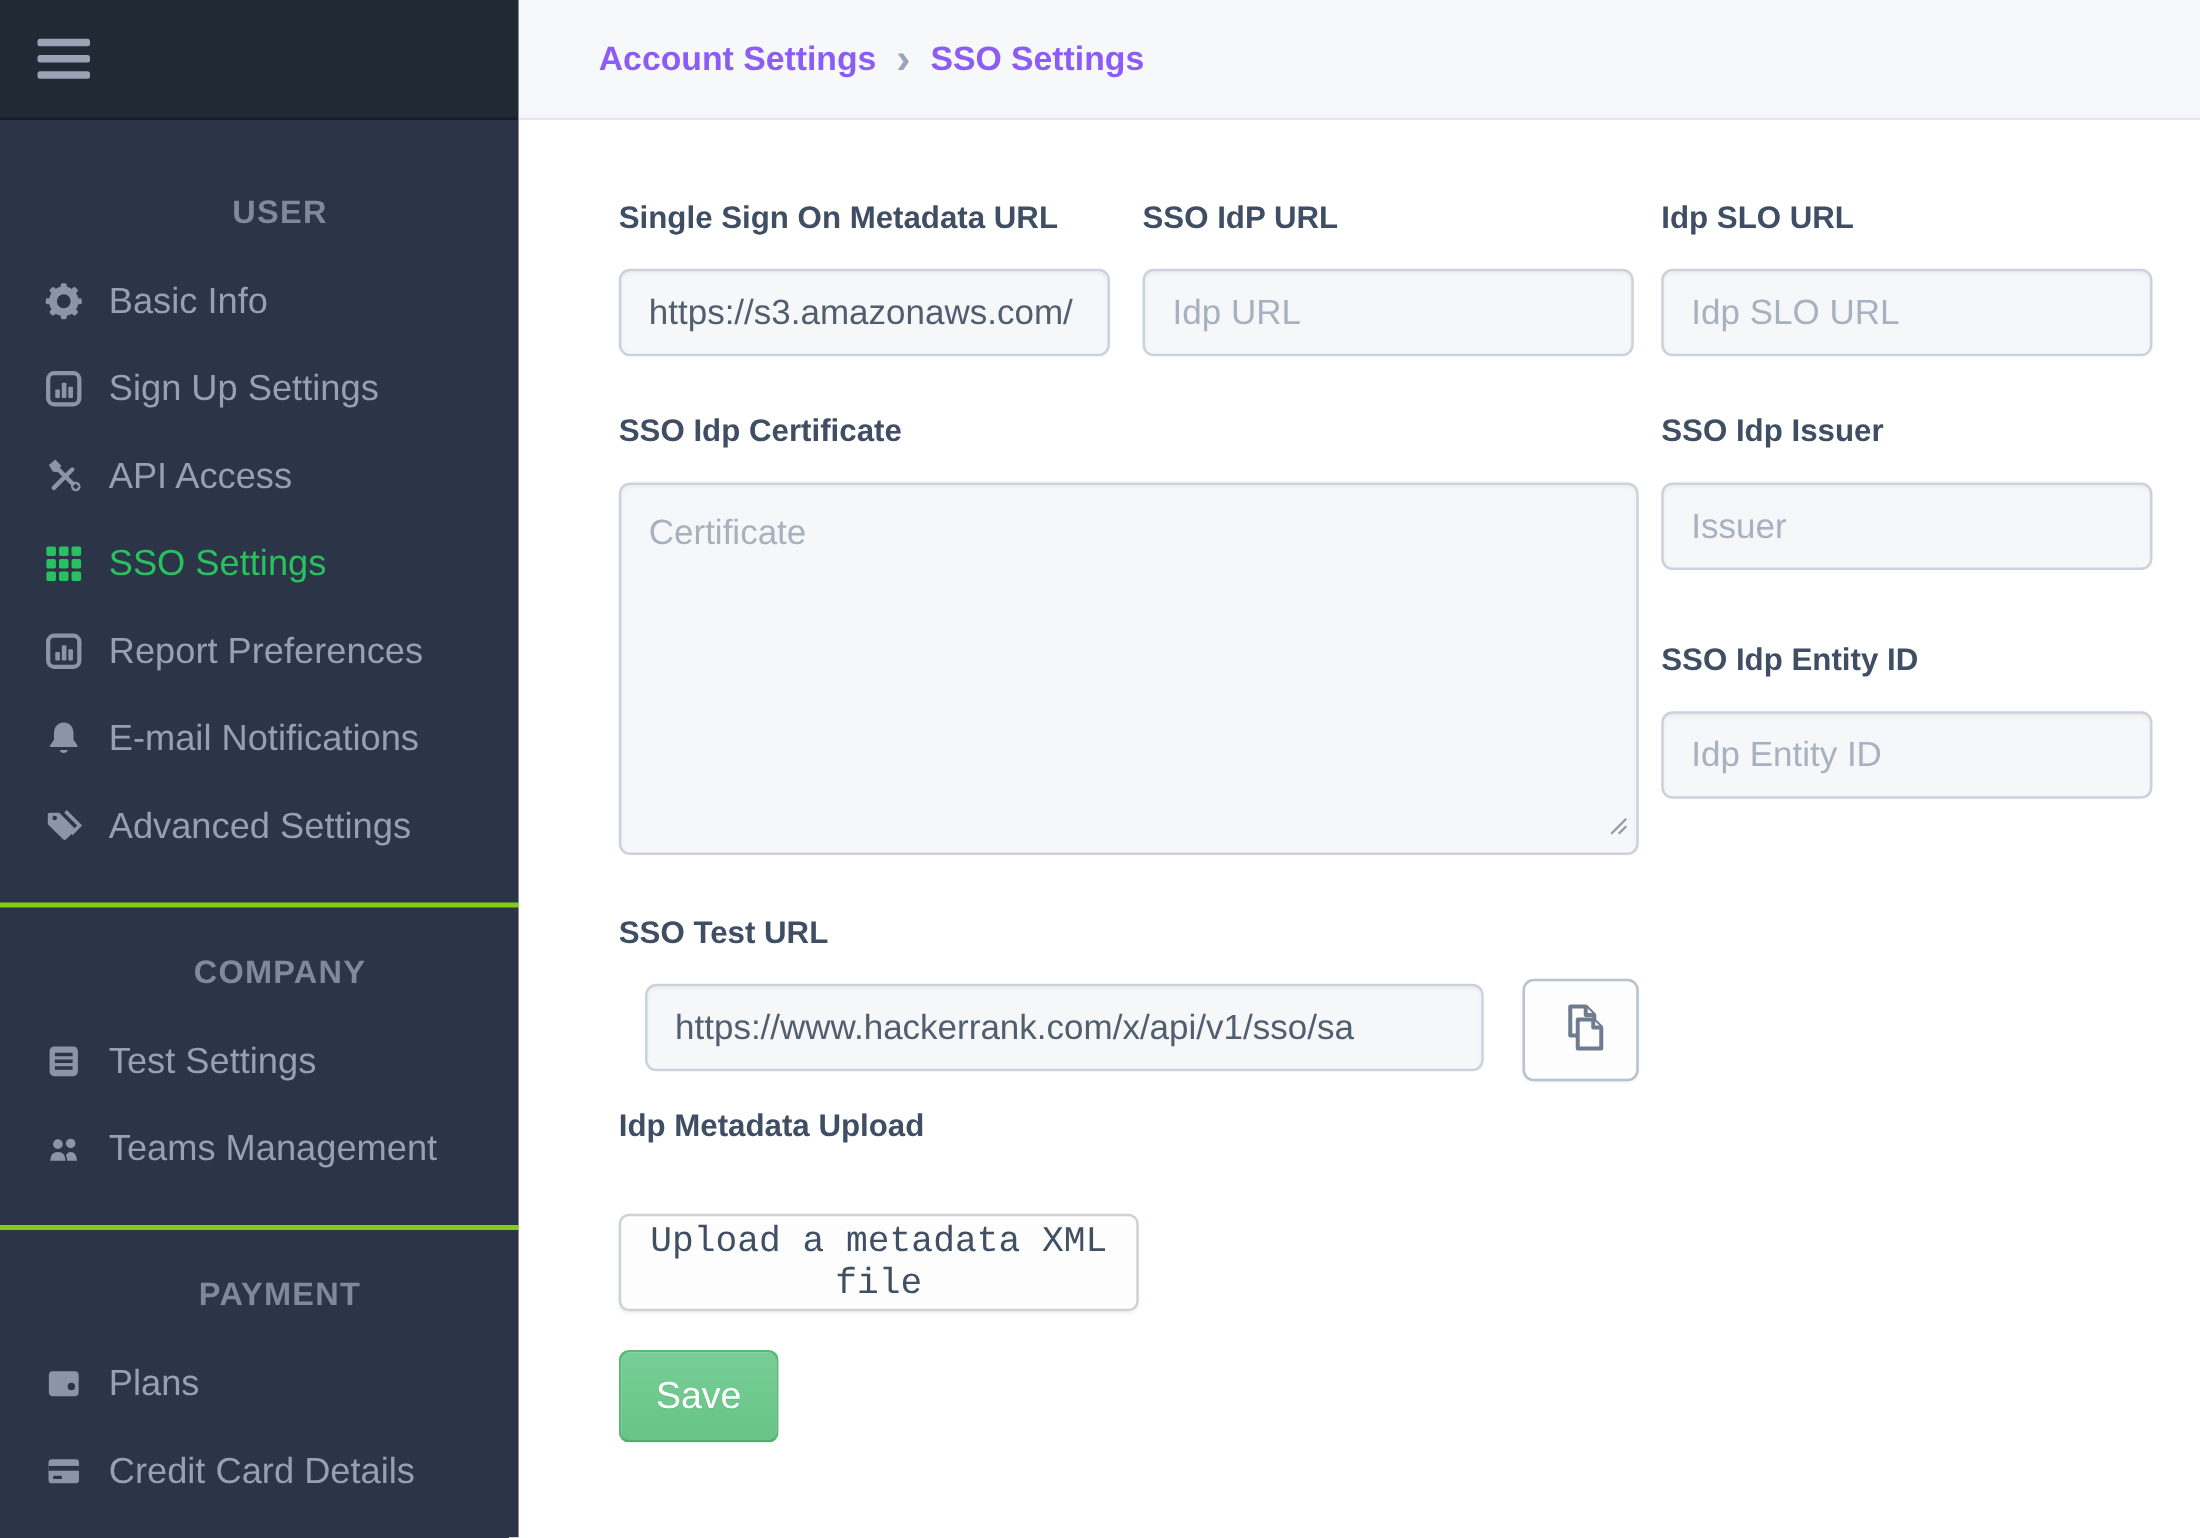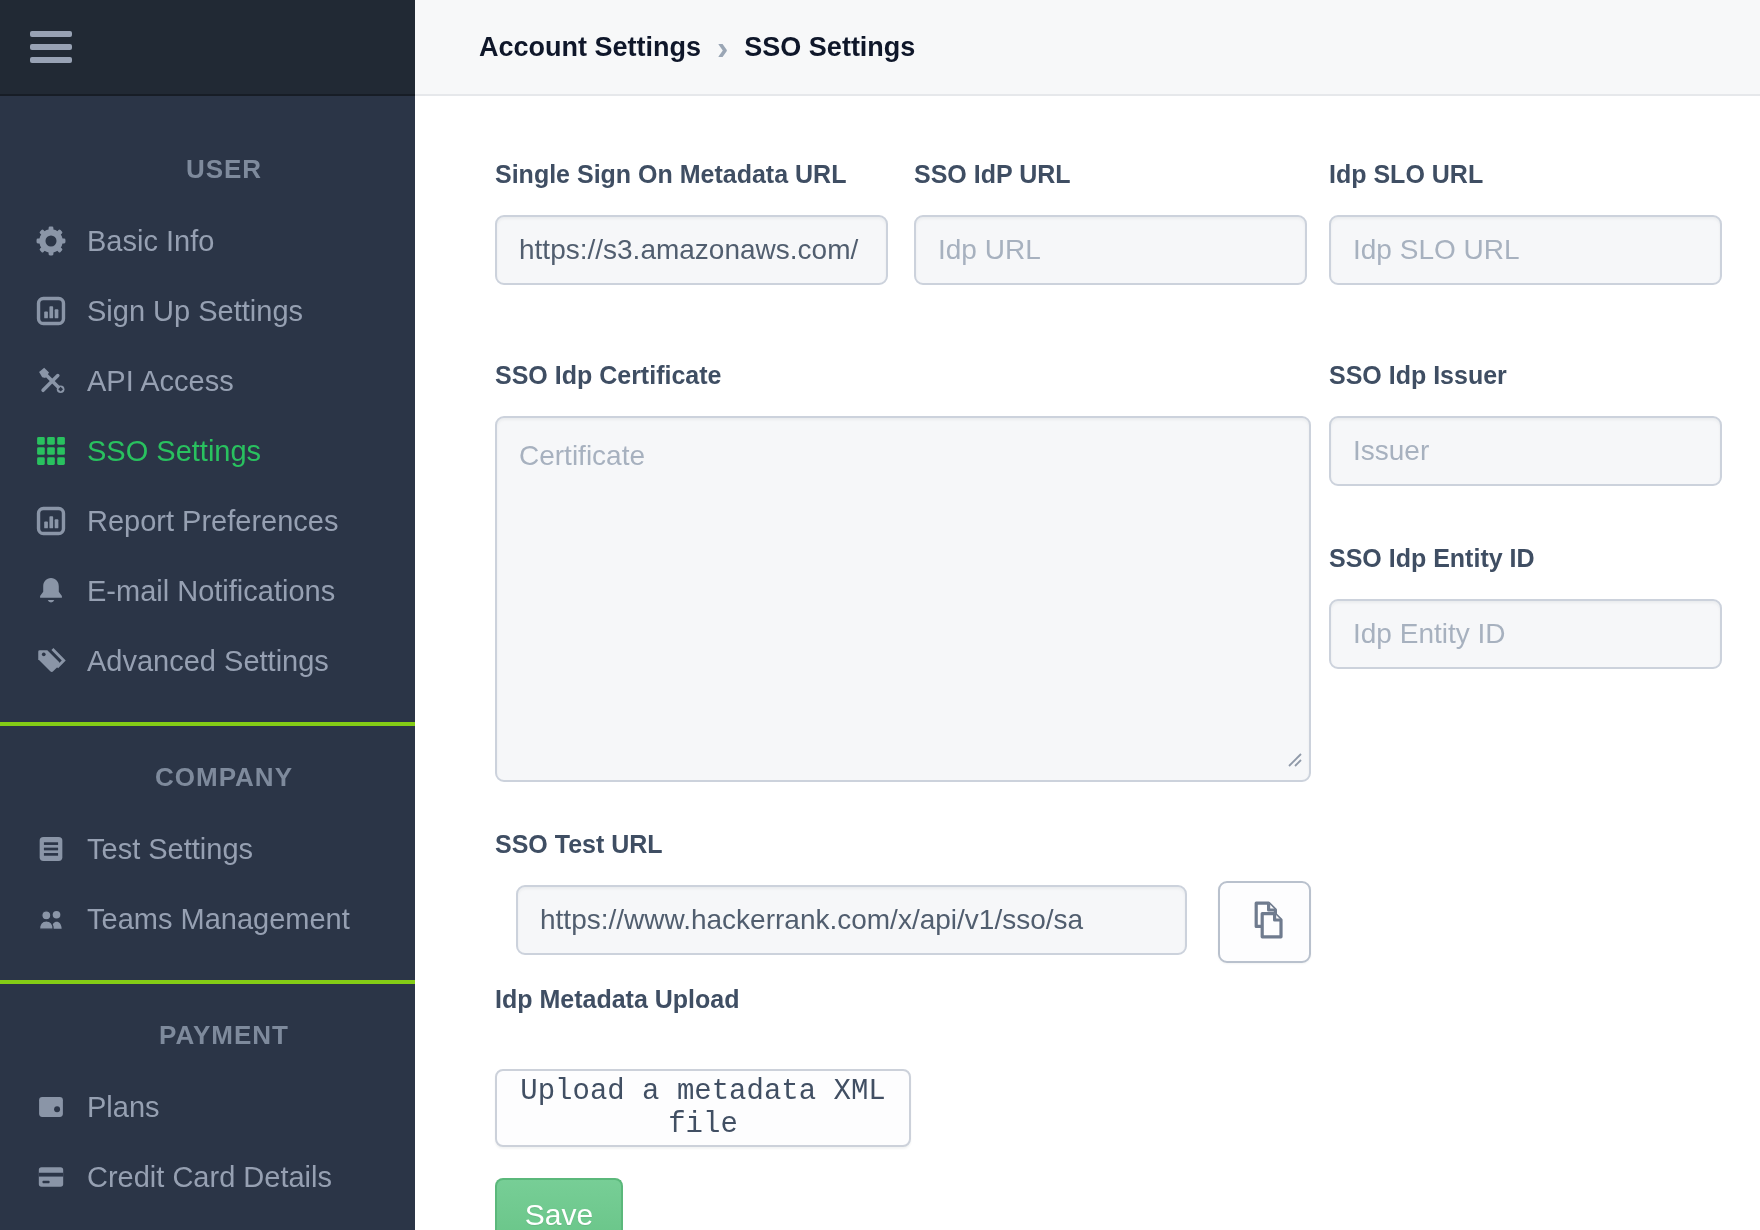--- a/index.html
+++ b/index.html
@@ -26,44 +26,44 @@
     color:#96a0b2;font-size:29px;
   }
   .nav-item .ic{width:36px;height:36px;margin-right:18px;flex:0 0 36px;display:flex;align-items:center;justify-content:center;}
   .nav-item.active{color:#29c15f;}
   
   .main{position:absolute;left:415px;top:0;width:1345px;height:1230px;background:#ffffff;}
   .header{
     height:96px;background:#f7f8f9;border-bottom:2px solid #e6e8eb;
     display:flex;align-items:center;padding-left:64px;box-sizing:border-box;
   }
-  .crumb{font-size:27px;font-weight:700;color:#0f172a;}
+  .crumb{font-size:27px;font-weight:700;color:#8b5cf6;}
   .crumb.parent{cursor:pointer;}
   .crumb-sep{font-size:34px;font-weight:700;color:#9aa6b5;margin:0 16px;line-height:27px;}
   .content{position:absolute;left:64px;top:162px;}
   .col-left{position:absolute;left:16px;top:0;width:816px;}
   .col-right{position:absolute;left:850px;top:0;width:393px;}
   .field-label{
     font-size:25px;font-weight:700;color:#3f4e63;line-height:25px;margin-bottom:28px;
   }
   .row{display:flex;}
   .fld{width:393px;}
   .fld + .fld{margin-left:26px;}
   input.box,textarea.box{
     box-sizing:border-box;width:100%;height:70px;
     background:#f6f7f9;border:2px solid #ccd2dc;border-radius:9px;
     font-family:"Liberation Sans","DejaVu Sans",sans-serif;
     font-size:28px;color:#515e6f;padding:0 22px;outline:none;
     box-shadow:inset 0 2px 3px rgba(27,35,48,0.05);
   }
   input.box::placeholder,textarea.box::placeholder{color:#a7b1bf;opacity:1;}
   .ta-wrap{position:relative;width:816px;}
-  textarea.box{height:366px;padding-top:22px;resize:none;display:block;}
+  textarea.box{height:298px;padding-top:22px;resize:none;display:block;}
   .ta-grip{position:absolute;right:7px;bottom:9px;pointer-events:auto;cursor:nwse-resize;}
-  .mt-sect{margin-top:78px;}
+  .mt-sect{margin-top:48px;}
   .login-row{display:flex;align-items:flex-start;padding-left:21px;}
   .login-input{width:620px;}
   .copy-btn{
     margin-left:31px;margin-top:-4px;width:108px;height:82px;background:#fdfdfe;
     border:2px solid #b9c1cd;border-radius:9px;cursor:pointer;
     display:flex;align-items:center;justify-content:center;
     box-shadow:0 1px 2px rgba(27,35,48,0.05);
   }
   .upload-btn{
     margin-top:29px;width:416px;height:78px;background:#fdfdfe;

